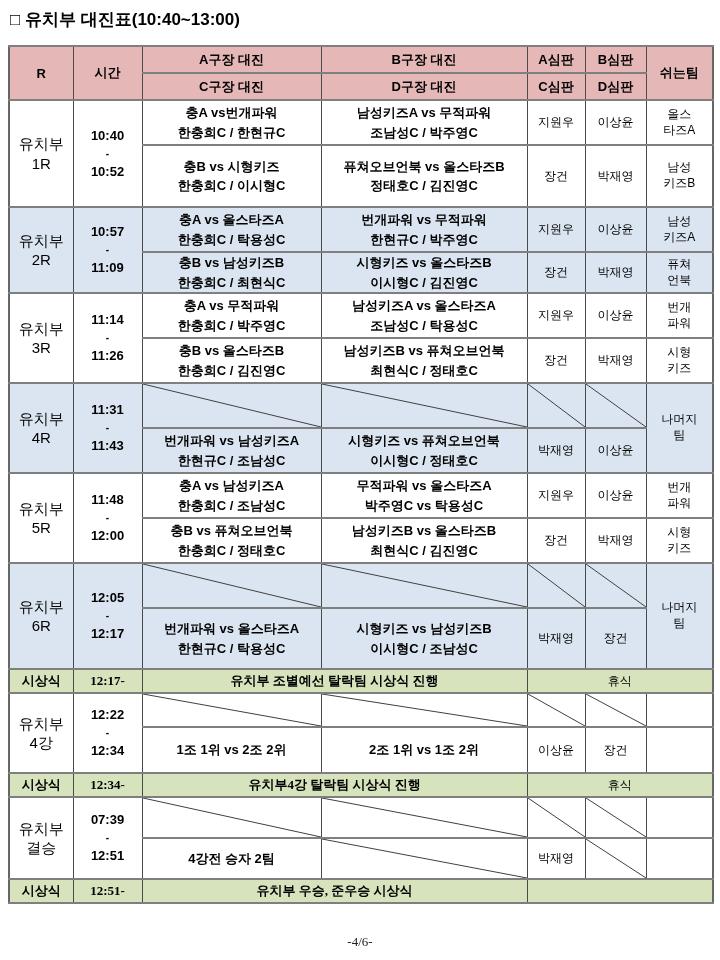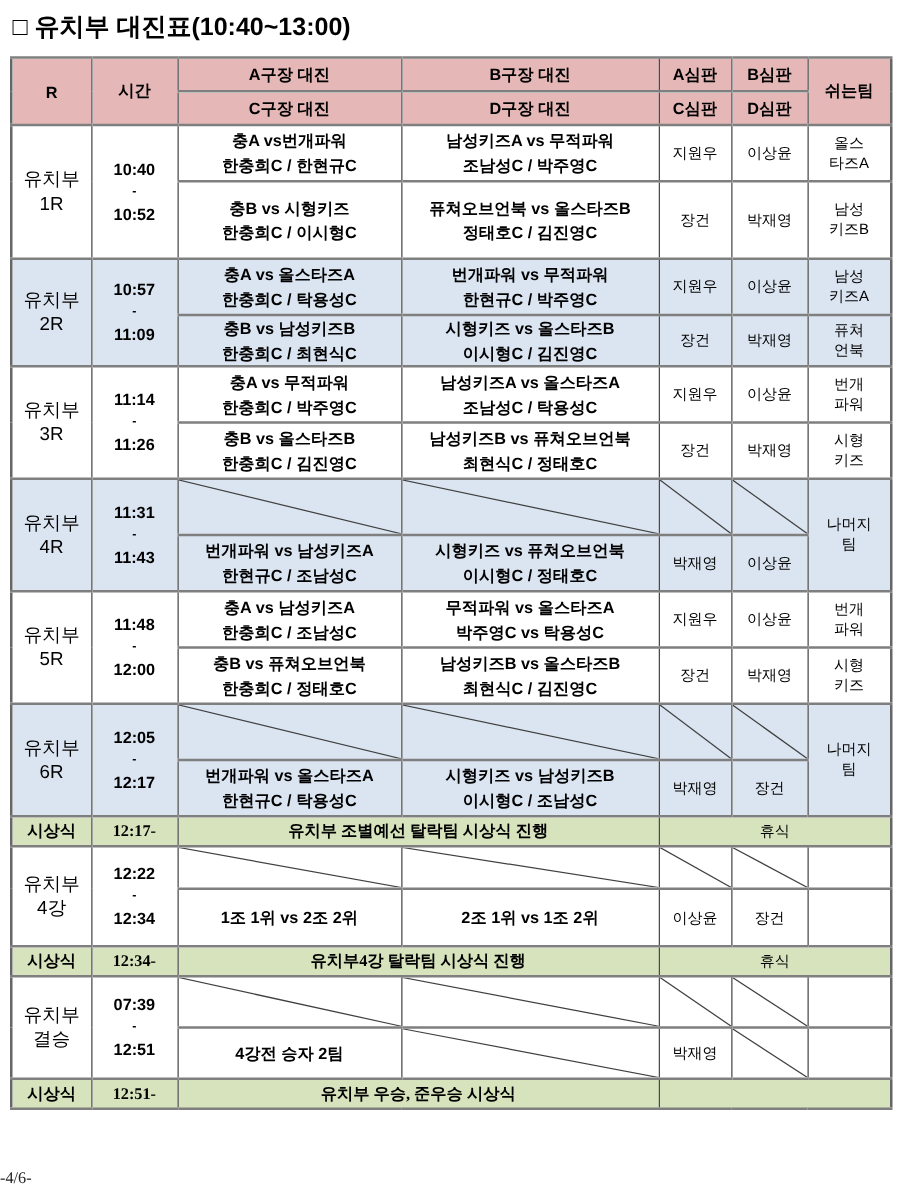--- a/index.html
+++ b/index.html
@@ -1,38 +1,38 @@
 <!DOCTYPE html>
 <html><head>
 <meta charset="utf-8">
 <style>
   html,body{margin:0;padding:0;background:#fff;}
   .page{position:relative;width:720px;height:960px;background:#ffffff;overflow:hidden;
         font-family:"Liberation Sans","DejaVu Sans",sans-serif;color:#000;}
-  .title{position:absolute;left:10px;top:8px;font-size:20px;font-weight:bold;letter-spacing:0px;}
+  .title{position:absolute;left:10px;top:8px;font-size:17px;font-weight:bold;letter-spacing:0px;}
   table.sched{position:absolute;left:8px;top:45px;width:704px;border-collapse:collapse;
         table-layout:fixed;border:2px solid #666;}
   td{border-left:1px solid #4a4a4a;border-right:1px solid #4a4a4a;
      border-top:2px solid #7f7f7f;border-bottom:2px solid #7f7f7f;
      text-align:center;vertical-align:middle;padding:0 2px;position:relative;overflow:hidden;}
   tr.hdr{background:#e5b8b7;}
   tr.blue{background:#dbe5f1;}
   tr.green{background:#d6e3bc;}
   .hcell{font-size:13px;font-weight:bold;}
   .rname{font-size:15px;white-space:pre-line;line-height:1.3;}
   .time{font-size:13px;font-weight:bold;line-height:1.2;}
   .time .sep{font-size:10px;font-weight:bold;padding:6px 0;line-height:0.8;}
   .match div{font-size:13px;font-weight:bold;line-height:1.5;}
   .match1{font-size:13px;font-weight:bold;}
   .refn{font-size:12px;text-align:center;}
   .rest{font-size:12px;white-space:pre-line;line-height:1.3;}
   .aw-label,.aw-time,.aw-text{font-size:13px;font-weight:bold;font-family:Liberation Serif, serif;}
   .aw-right{font-size:12px;}
   td.diag svg{position:absolute;left:0;top:0;width:100%;height:100%;display:block;}
-  .footer{position:absolute;left:0;right:0;top:934px;
+  .footer{position:absolute;left:0;right:0;top:934px;text-align:center;
           font-family:"Liberation Serif","DejaVu Serif",serif;font-size:13px;color:#222;}
 </style>
 </head>
 <body>
 
 <div class="page">
   <div class="title">□ 유치부 대진표(10:40~13:00)</div>
 
   <table class="sched">
     <colgroup>
@@ -274,21 +274,21 @@
             </svg>
           </td>
       <td class="diag">
             <svg viewBox="0 0 100 100" preserveAspectRatio="none">
               <line x1="0" y1="0" x2="100" y2="100" stroke="#404040" stroke-width="1" vector-effect="non-scaling-stroke"></line>
             </svg>
           </td>
       <td class="rest" rowspan="2">나머지
 팀</td>
     </tr>
-    <tr class="blue" style="height:45px">
+    <tr class="blue" style="height:61px">
       <td class="match">
         <div>번개파워 vs 올스타즈A</div>
         <div>한현규C / 탁용성C</div>
       </td>
       <td class="match">
         <div>시형키즈 vs 남성키즈B</div>
         <div>이시형C / 조남성C</div>
       </td>
       <td class="refn">박재영</td>
       <td class="refn">장건</td>

